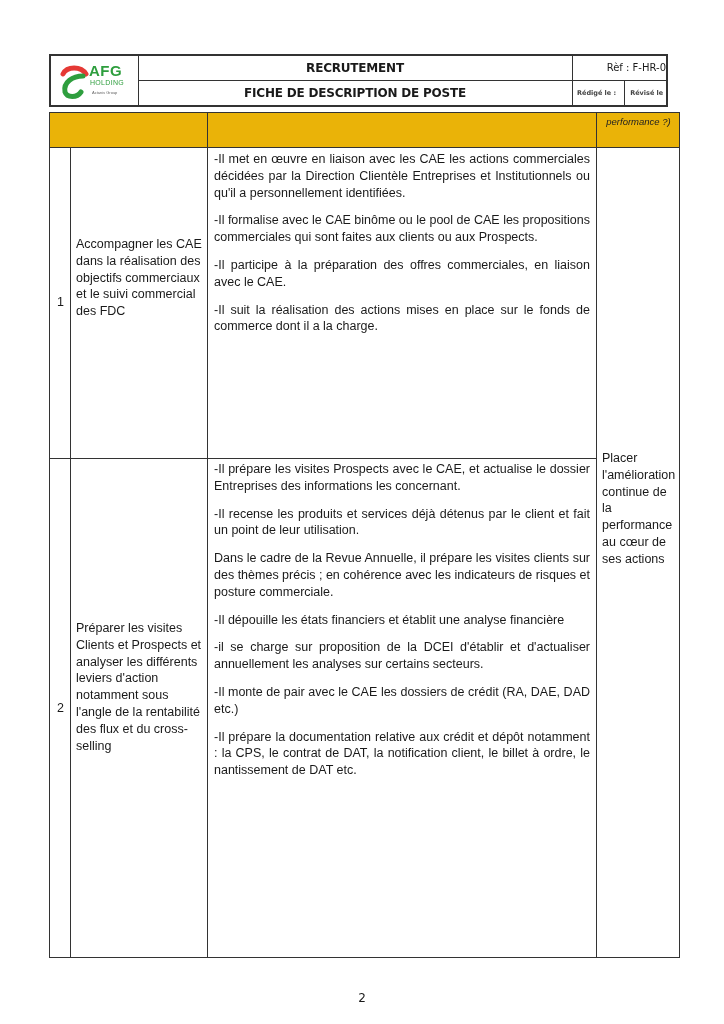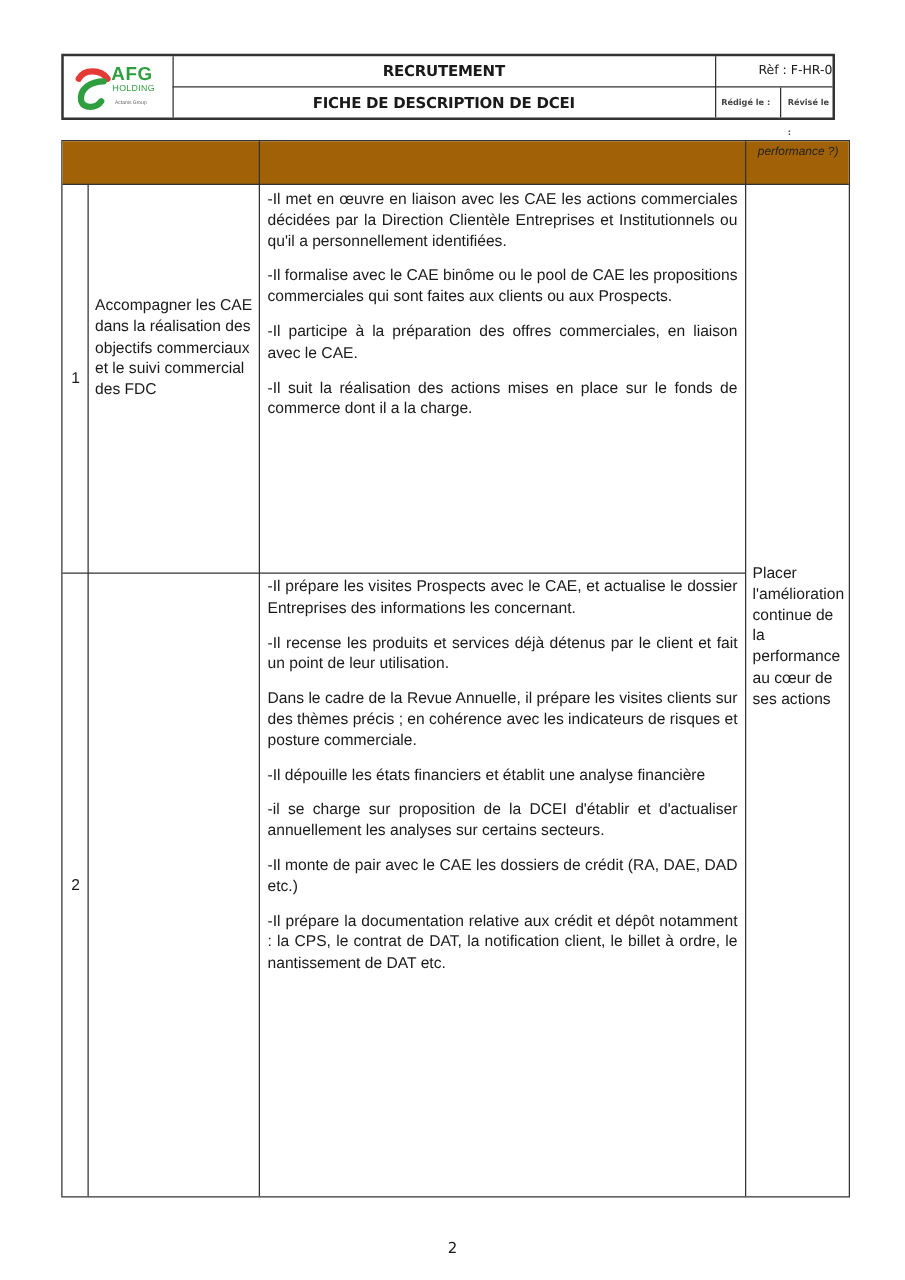--- a/index.html
+++ b/index.html
@@ -1,20 +1,20 @@
 <!DOCTYPE html>
 <html><head>
 <meta charset="utf-8">
 <style>
   html, body { margin:0; padding:0; background:#ffffff; }
   body { width:724px; height:1024px; position:relative; overflow:hidden;
          font-family:"Liberation Sans", sans-serif; color:#1a1a1a; }
 
   
-  .hdr { position:absolute; left:49px; top:43px; width:619px; height:53px;
+  .hdr { position:absolute; left:49px; top:54px; width:619px; height:53px;
          border:2px solid #333; box-sizing:border-box; }
   .hdr .logo-cell { position:absolute; left:0; top:0; width:87px; height:49px;
          border-right:1.5px solid #333; }
   .hdr .title-cell { position:absolute; left:87px; top:0; width:434px; height:49px;
          border-right:1.5px solid #333; }
   .hdr .title-row { height:24px; line-height:24px; text-align:center; font-weight:bold;
          font-size:12px; font-family:"DejaVu Sans", sans-serif; letter-spacing:-0.2px; }
   .hdr .title-row.top { border-bottom:1.5px solid #333; }
   .hdr .meta-cell { position:absolute; left:521px; top:0; right:0; height:49px; }
   .hdr .meta-top { height:24px; line-height:24px; padding-left:6px; font-size:10px;
@@ -28,21 +28,21 @@
   .logo .afg { position:absolute; left:30px; top:0px; font-weight:bold; font-size:15px;
          color:#2e9e3e; letter-spacing:0.5px; }
   .logo .holding { position:absolute; left:31px; top:17px; font-size:7px; color:#2e9e3e;
          letter-spacing:0.3px; }
   .logo .group { position:absolute; left:33px; top:28px; font-size:4px; color:#666; }
   .logo svg { position:absolute; left:0; top:2px; }
 
   
   .tbl { position:absolute; left:49px; top:112px; width:631px; height:846px;
          border:1.5px solid #333; box-sizing:border-box; }
-  .tbl .head { position:absolute; left:0; top:0; right:0; height:34px; background:#a16207;
+  .tbl .head { position:absolute; left:0; top:0; right:0; height:34px; background:#eab308;
          border-bottom:1.5px solid #333; }
   .vline { position:absolute; top:0; bottom:0; width:0; border-left:1.2px solid #333; }
   .hline { position:absolute; height:0; border-top:1.2px solid #333; }
   .head .perf { position:absolute; left:548px; right:0; top:2px; text-align:center;
          font-size:9.5px; font-style:italic; line-height:13px; color:#222; }
 
   .num { position:absolute; left:0; width:21px; text-align:center; font-size:12.5px; }
   .obj { position:absolute; left:26px; width:130px; font-size:12.5px; line-height:16.8px; }
   .tasks { position:absolute; left:164px; width:376px; font-size:12.5px; line-height:16.8px; }
   .tasks p { margin:0 0 11px 0; text-align:justify; text-align-last:left; }
@@ -61,21 +61,21 @@
         <path d="M4 10 C8 2, 22 2, 27 10" stroke="#e53935" stroke-width="5" fill="none" stroke-linecap="round"></path>
         <path d="M24 12 C14 12, 4 18, 6 28 C8 34, 18 34, 22 28" stroke="#2e9e3e" stroke-width="5" fill="none" stroke-linecap="round"></path>
       </svg>
       <span class="afg">AFG</span>
       <span class="holding">HOLDING</span>
       <span class="group">Actanis Group</span>
     </div>
   </div>
   <div class="title-cell">
     <div class="title-row top">RECRUTEMENT</div>
-    <div class="title-row">FICHE DE DESCRIPTION DE DCEI</div>
+    <div class="title-row">FICHE DE DESCRIPTION DE POSTE</div>
   </div>
   <div class="meta-cell">
     <div class="meta-top">Rèf : F-HR-0</div>
     <div class="meta-bot">
       <span class="redige">Rédigé le :</span>
       <span>Révisé le :</span>
     </div>
   </div>
 </div>
 
@@ -93,20 +93,21 @@
   <div class="num" style="top:182px;">1</div>
   <div class="obj" style="top:123px;">Accompagner les CAE dans la réalisation des objectifs commerciaux et le suivi commercial des FDC</div>
   <div class="tasks" style="top:38px;">
     <p>-Il met en œuvre en liaison avec les CAE les actions commerciales décidées par la Direction Clientèle Entreprises et Institutionnels ou qu'il a personnellement identifiées.</p>
     <p>-Il formalise avec le CAE binôme ou le pool de CAE les propositions commerciales qui sont faites aux clients ou aux Prospects.</p>
     <p>-Il participe à la préparation des offres commerciales, en liaison avec le CAE.</p>
     <p>-Il suit la réalisation des actions mises en place sur le fonds de commerce dont il a la charge.</p>
   </div>
 
   <div class="num" style="top:588px;">2</div>
+  <div class="obj" style="top:507px;">Préparer les visites Clients et Prospects et analyser les différents leviers d'action notamment sous l'angle de la rentabilité des flux et du cross-selling</div>
   <div class="tasks" style="top:348px;">
     <p>-Il prépare les visites Prospects avec le CAE, et actualise le dossier Entreprises des informations les concernant.</p>
     <p>-Il recense les produits et services déjà détenus par le client et fait un point de leur utilisation.</p>
     <p>Dans le cadre de la Revue Annuelle, il prépare les visites clients sur des thèmes précis ; en cohérence avec les indicateurs de risques et posture commerciale.</p>
     <p>-Il dépouille les états financiers et établit une analyse financière</p>
     <p>-il se charge sur proposition de la DCEI d'établir et d'actualiser annuellement les analyses sur certains secteurs.</p>
     <p>-Il monte de pair avec le CAE les dossiers de crédit (RA, DAE, DAD etc.)</p>
     <p>-Il prépare la documentation relative aux crédit et dépôt notamment : la CPS, le contrat de DAT, la notification client, le billet à ordre, le nantissement de DAT etc.</p>
   </div>
 

